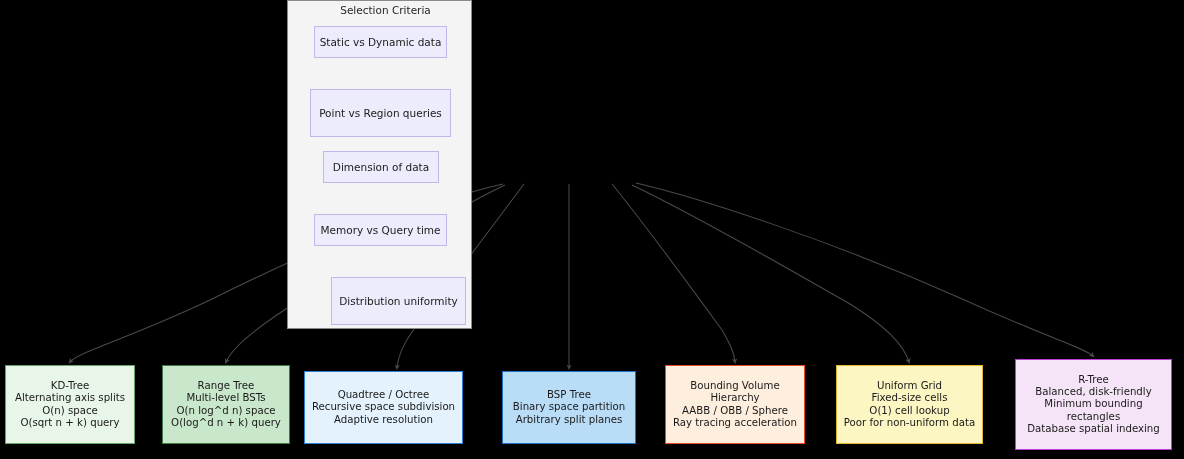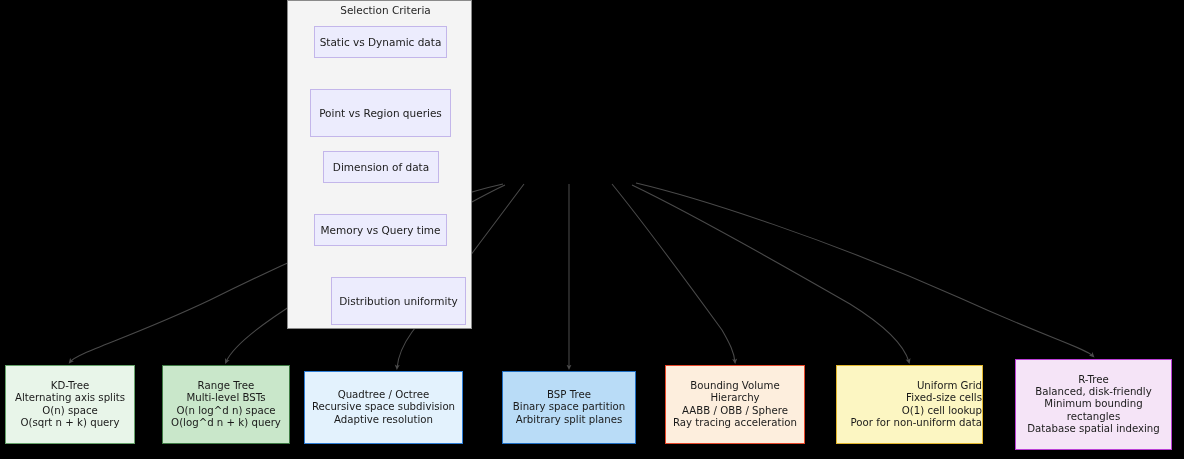--- a/index.html
+++ b/index.html
@@ -93,21 +93,21 @@
   #node-bsptree {
     left: 502px; top: 371px; width: 134px; height: 73px;
     background: #b9dcf7; border: 1.3px solid #1f6fc4;
   }
   #node-bvh {
     left: 665px; top: 365px; width: 140px; height: 79px;
     background: #fdeedd; border: 1.3px solid #e8482a;
   }
   #node-uniformgrid {
     left: 836px; top: 365px; width: 147px; height: 79px;
-    background: #fcf6c2; border: 1.3px solid #e3b72c; align-items: flex-end;
+    background: #fcf6c2; border: 1.3px solid #e3b72c;
   }
   #node-rtree {
     left: 1015px; top: 359px; width: 157px; height: 91px;
     background: #f5e4f7; border: 1.4px solid #bb3fd6;
   }
   .edge-path {
     fill: none;
     stroke: #4a4a4a;
     stroke-width: 1.05;
   }

